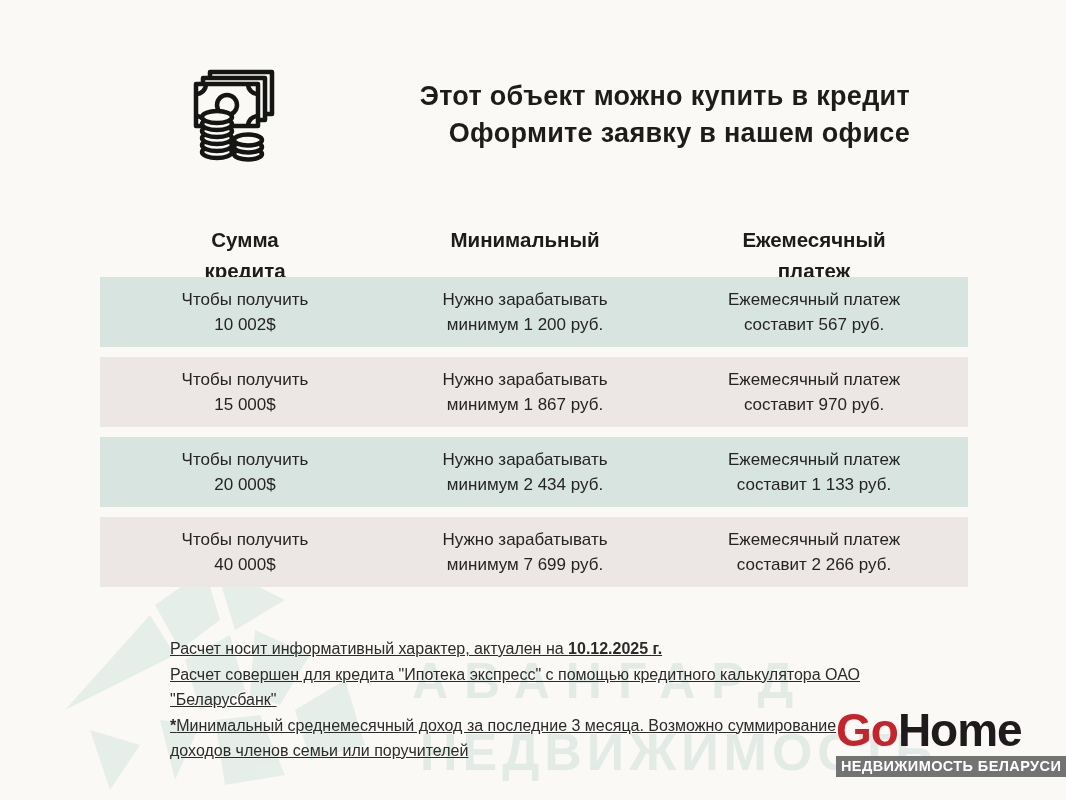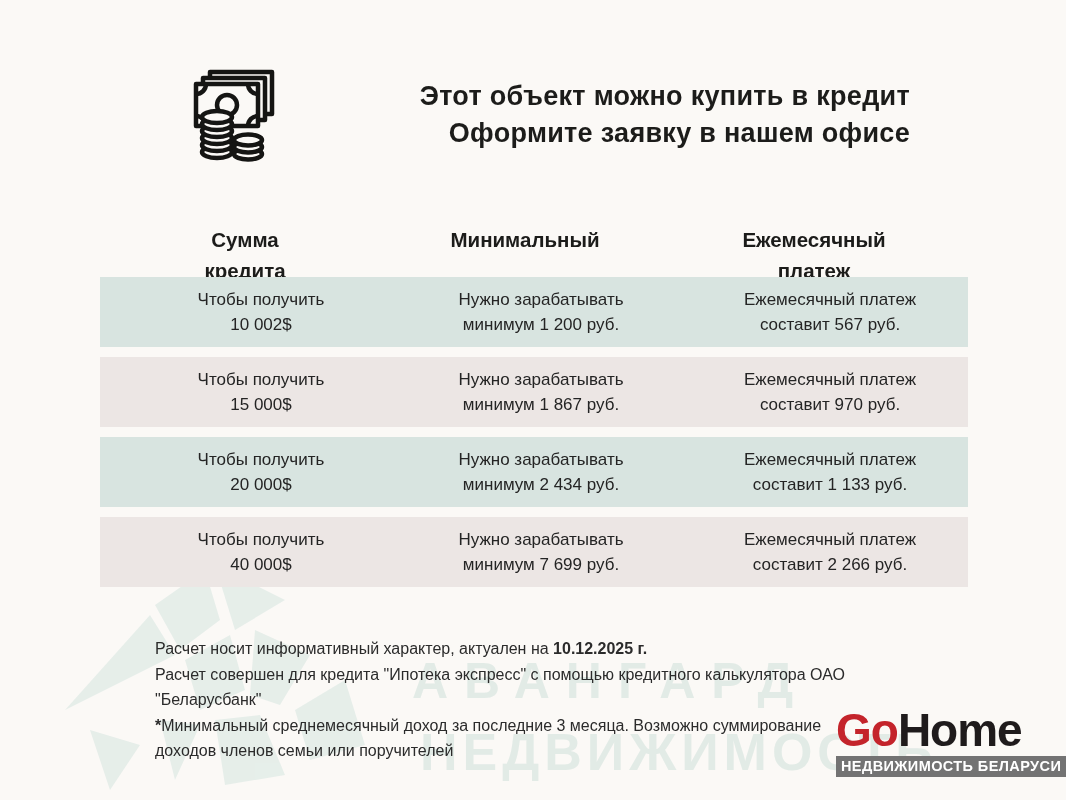--- a/index.html
+++ b/index.html
@@ -36,34 +36,34 @@
 
   
   .tbl-grid { display: grid; grid-template-columns: 290px 270px 308px; width: 868px; }
   .tbl-head {
     position: absolute; left: 100px; top: 224px;
     font-weight: bold; font-size: 20.5px; line-height: 31px;
     text-align: center; color: #1c1c1a;
   }
   .tbl-row {
     position: absolute; left: 100px; height: 70px;
-    font-size: 17px; line-height: 25px; text-align: center; color: #242424; padding-left: 16px;
+    font-size: 17px; line-height: 25px; text-align: center; color: #242424;
   }
   .tbl-row .cell { display: flex; flex-direction: column; justify-content: center; }
   .row-teal { background: #d8e4e0; }
   .row-gray { background: #ece6e4; }
   .row-1 { top: 277px; }
   .row-2 { top: 357px; }
   .row-3 { top: 437px; }
   .row-4 { top: 517px; }
 
   
   .footnotes {
-    position: absolute; left: 155px; top: 636px; width: 800px;
-    font-size: 16px; line-height: 25.5px; color: #2b2b2b;
+    position: absolute; left: 170px; top: 636px; width: 800px;
+    font-size: 16px; line-height: 25.5px; color: #2b2b2b; text-decoration: underline;
   }
   .footnotes .b { font-weight: bold; }
 
   
   .logo { position: absolute; left: 836px; top: 706px; width: 205px; text-align: left; }
   .logo-word { font-weight: bold; font-size: 46px; line-height: 48px; letter-spacing: -1px; white-space: nowrap; }
   .logo-go { color: #c4242b; }
   .logo-home { color: #1f1b1c; }
   .logo-badge {
     display: inline-block; margin-top: 2px; background: #737373; color: #ffffff;

